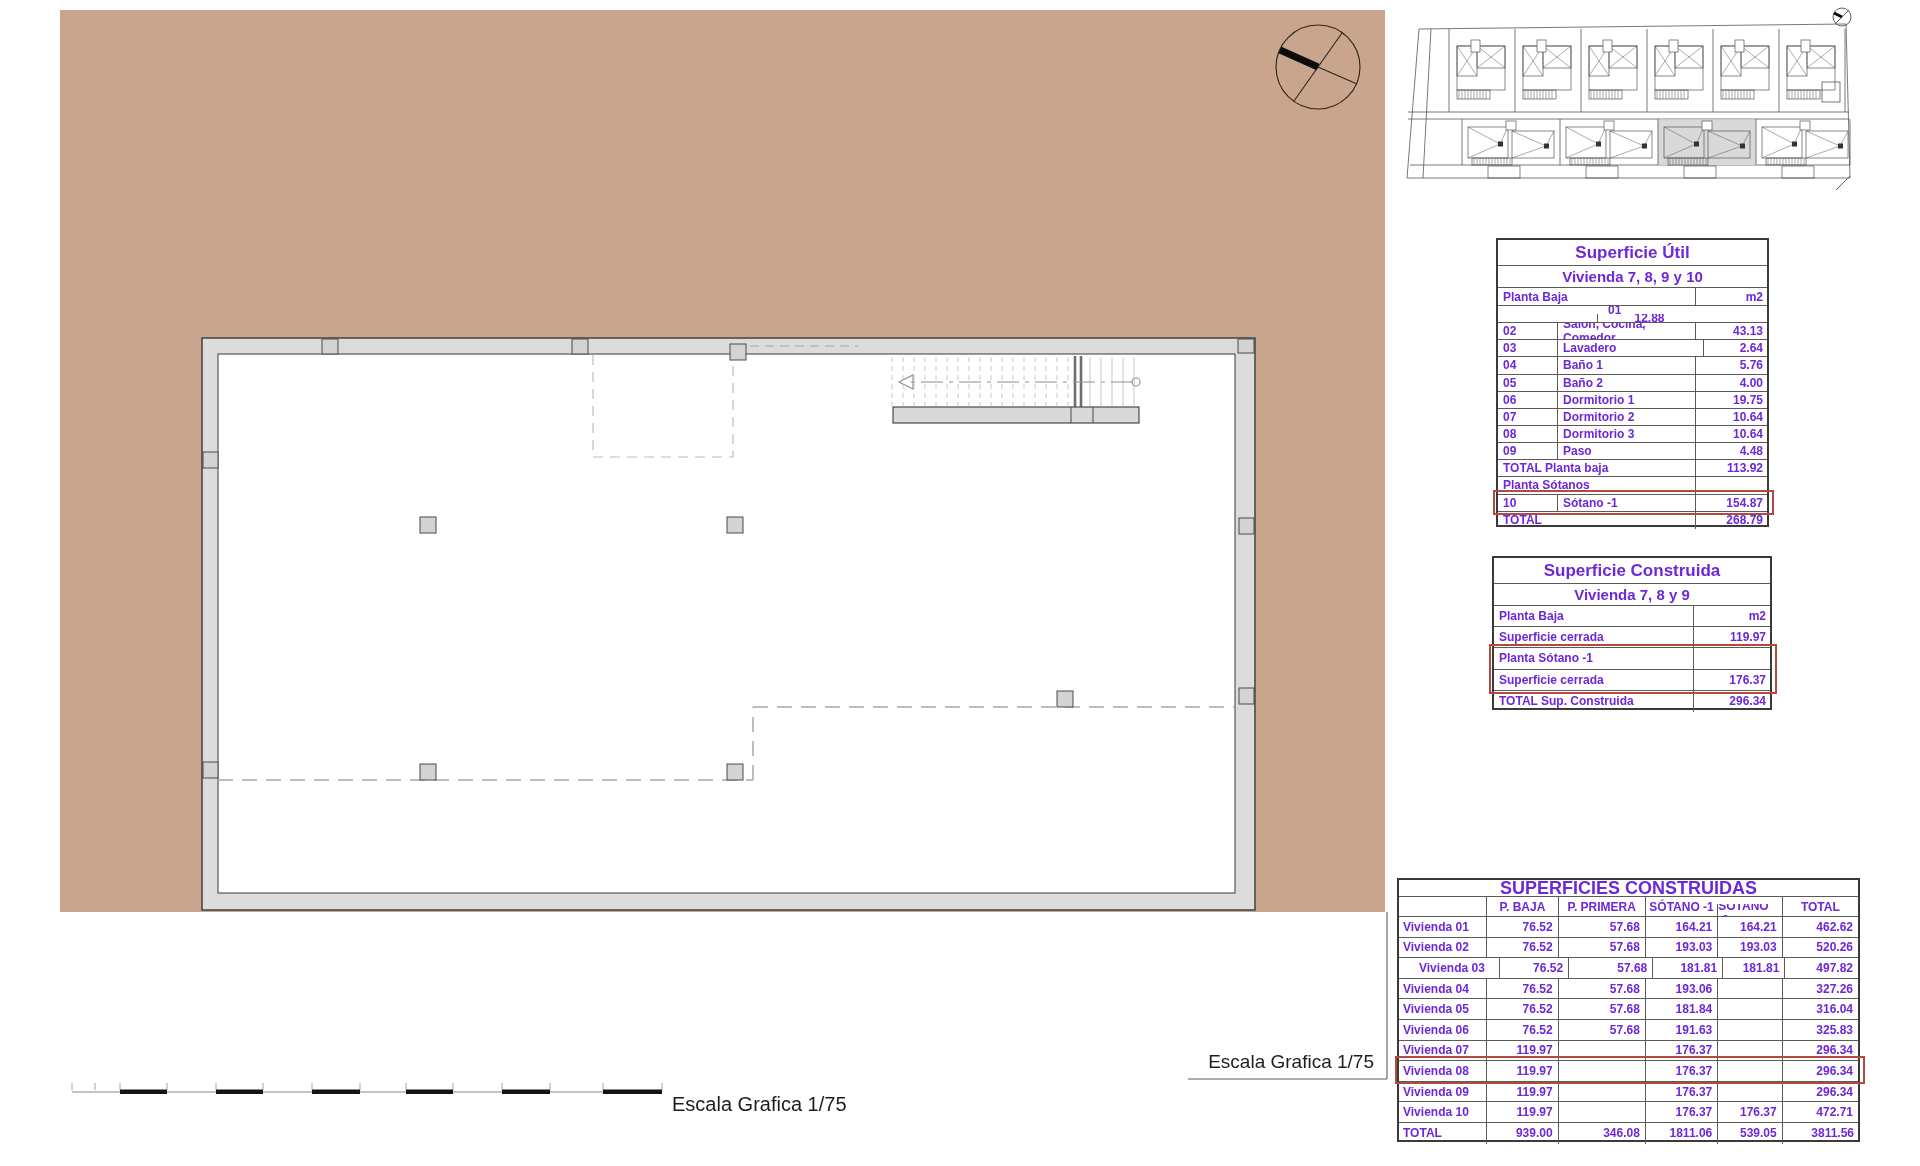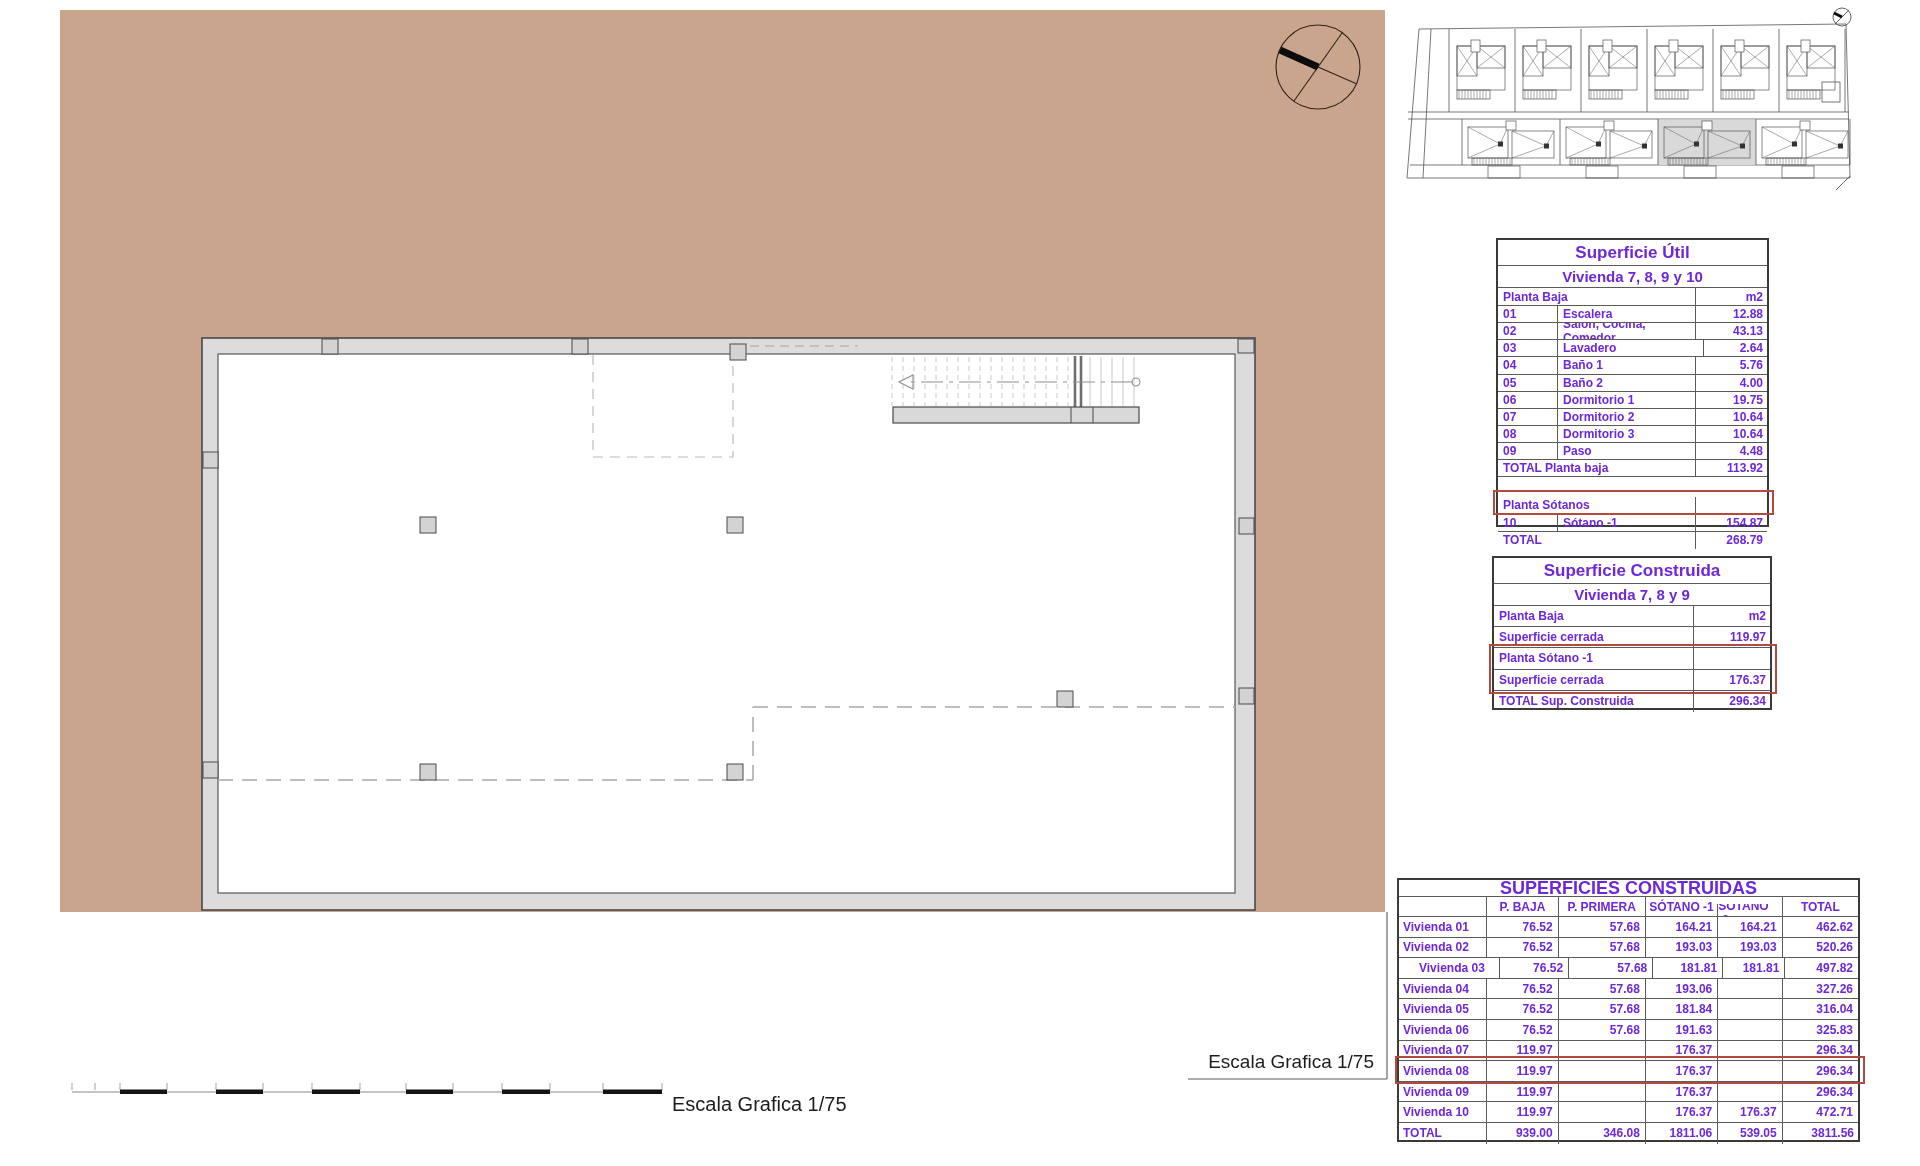--- a/index.html
+++ b/index.html
@@ -354,21 +354,21 @@
       <span>Superficie Útil</span>
     </div>
     <div class="trow tsub" style="height:22px;">
       <span>Vivienda 7, 8, 9 y 10</span>
     </div>
     <div class="trow" style="height:18px;">
       <div class="cell c-label">Planta Baja</div>
       <div class="cell c-val" style="width:72px;">m2</div>
     </div>
     <div id="util-body">
-        <div class="trow" style="height:17.15px;">
+        <div class="trow" style="height:17.15px;flex-direction:column;">
           <div class="cell c-num">01</div>
           <div class="cell c-name">Escalera</div>
           <div class="cell c-val" style="width:72px;">12.88</div>
         </div>
         <div class="trow" style="height:17.15px;">
           <div class="cell c-num">02</div>
           <div class="cell c-name">Salón, Cocina, Comedor</div>
           <div class="cell c-val" style="width:72px;">43.13</div>
         </div>
         <div class="trow" style="height:17.15px;">
@@ -403,21 +403,21 @@
         </div>
         <div class="trow" style="height:17.15px;">
           <div class="cell c-num">09</div>
           <div class="cell c-name">Paso</div>
           <div class="cell c-val" style="width:72px;">4.48</div>
         </div>
         <div class="trow" style="height:17.15px;">
           <div class="cell c-label">TOTAL Planta baja</div>
           <div class="cell c-val" style="width:72px;">113.92</div>
         </div>
-        <div class="trow" style="height:17.15px;margin-top:20px;">
+        <div class="trow" style="height:17.15px;">
           <div class="cell c-label">Planta Sótanos</div>
           <div class="cell c-val" style="width:72px;"></div>
         </div>
         <div class="trow" style="height:17.15px;">
           <div class="cell c-num">10</div>
           <div class="cell c-name">Sótano -1</div>
           <div class="cell c-val" style="width:72px;">154.87</div>
         </div>
         <div class="trow" style="height:17.15px;">
           <div class="cell c-label">TOTAL</div>

